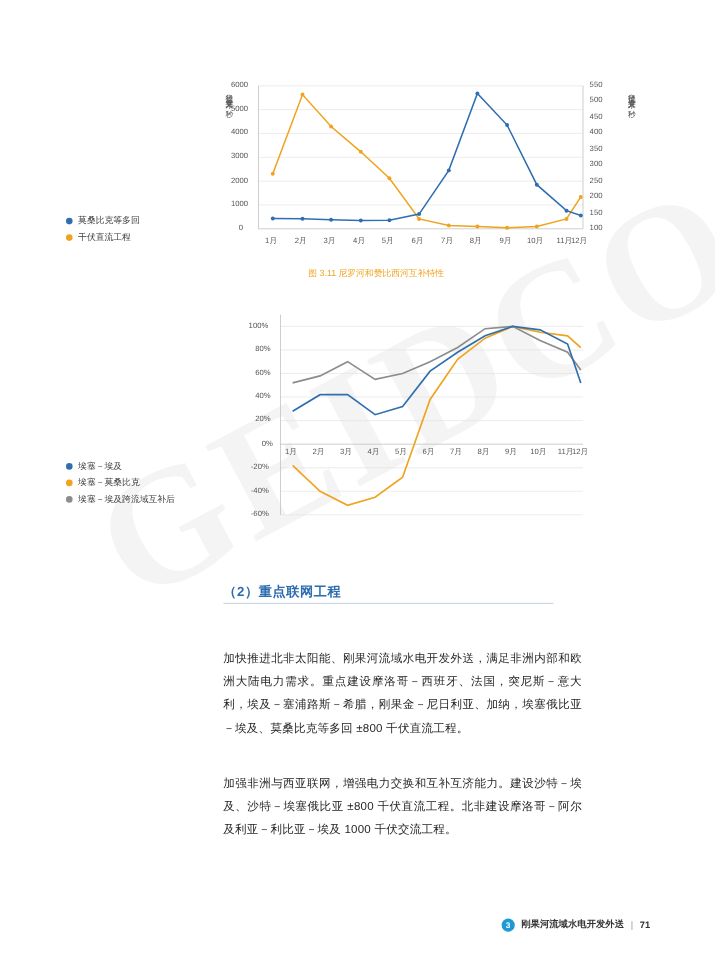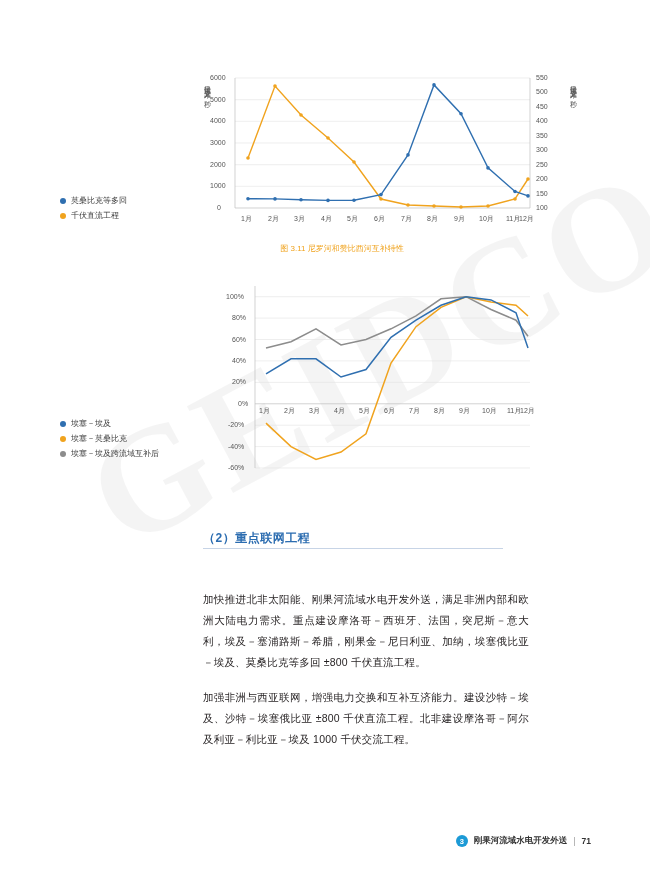--- a/index.html
+++ b/index.html
@@ -121,21 +121,21 @@
     position: absolute;
     left: 203px;
     width: 326px;
     font-size: 10.5px;
     line-height: 21px;
     color: #231f20;
     text-align: justify;
     letter-spacing: 0.2px;
   }
   .p1 { top: 578px; }
-  .p2 { top: 676px; }
+  .p2 { top: 691px; }
 
   
   .footer {
     position: absolute;
     right: 59px;
     bottom: 36px;
     display: flex;
     align-items: center;
     font-size: 8.5px;
     color: #333;

